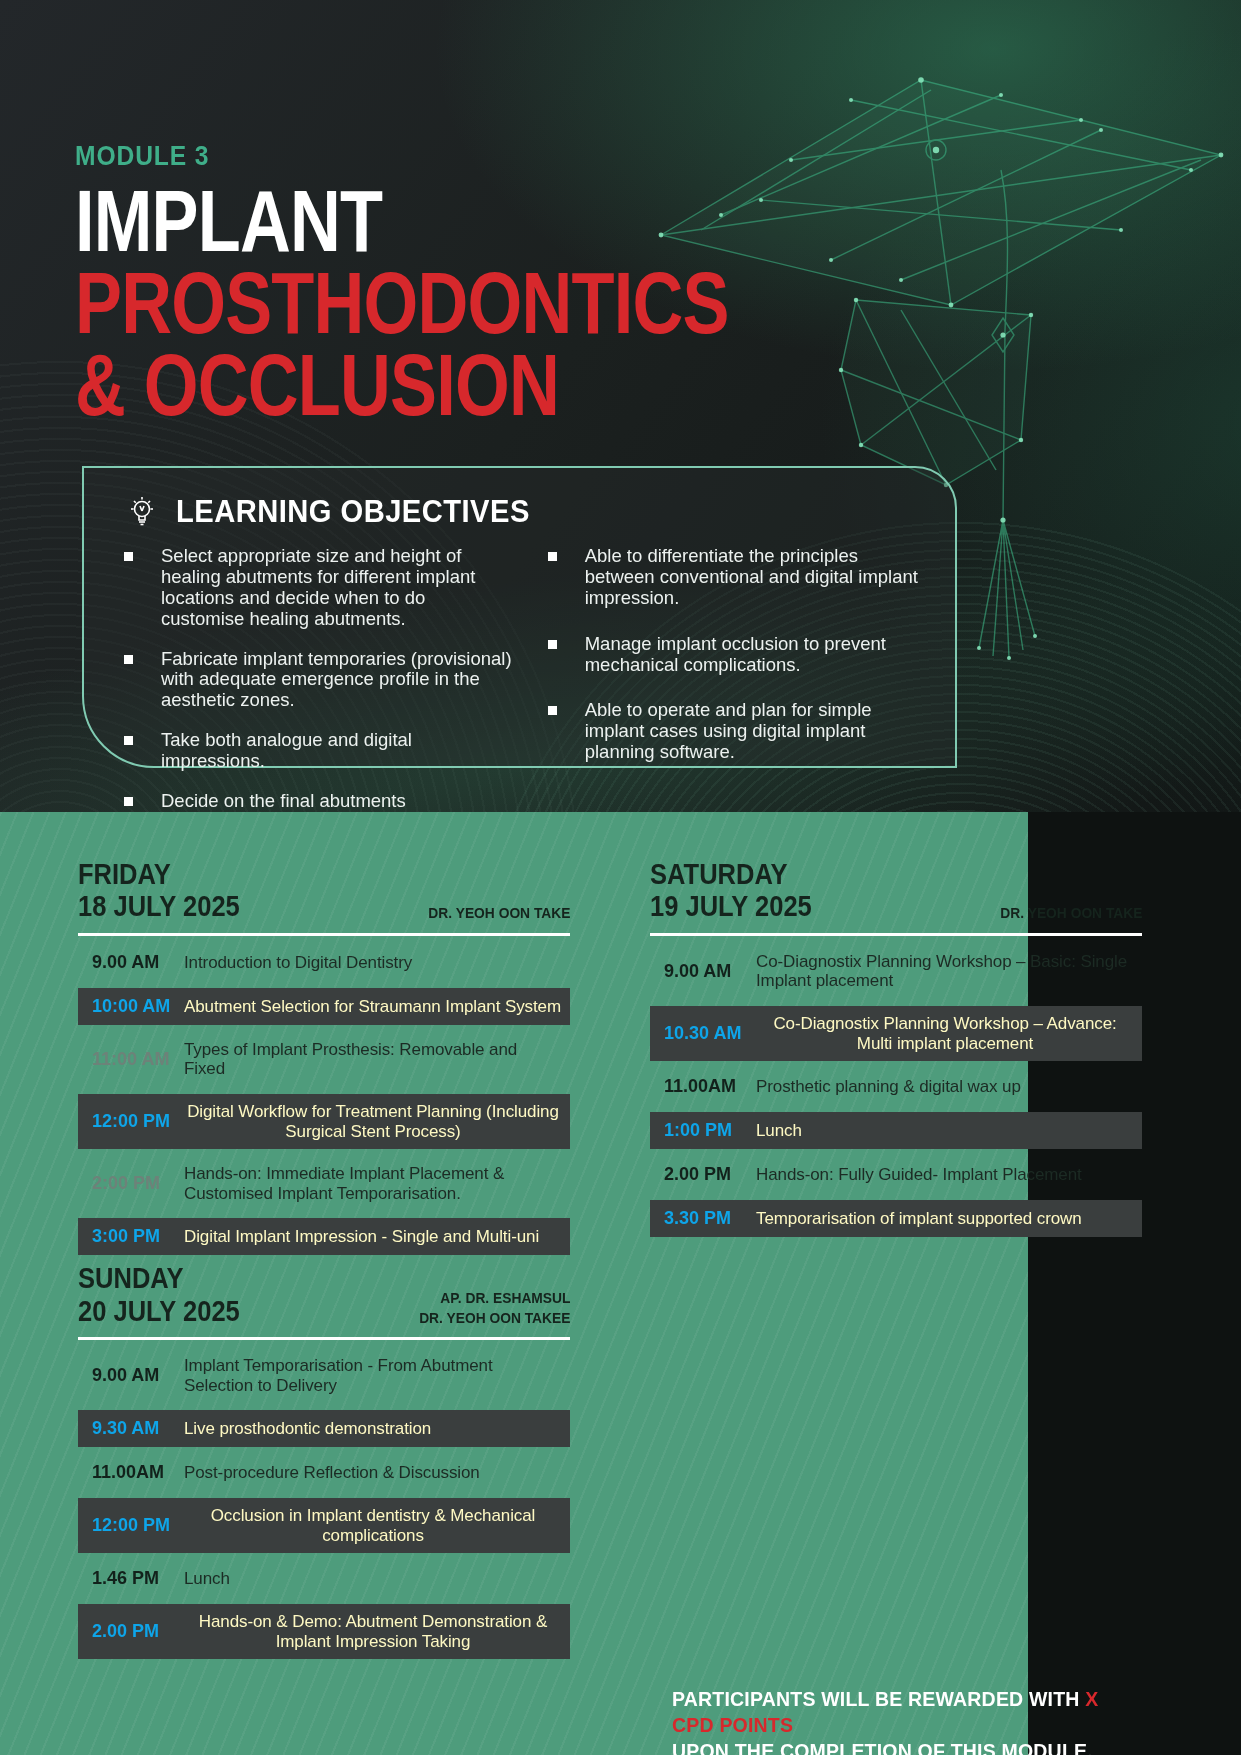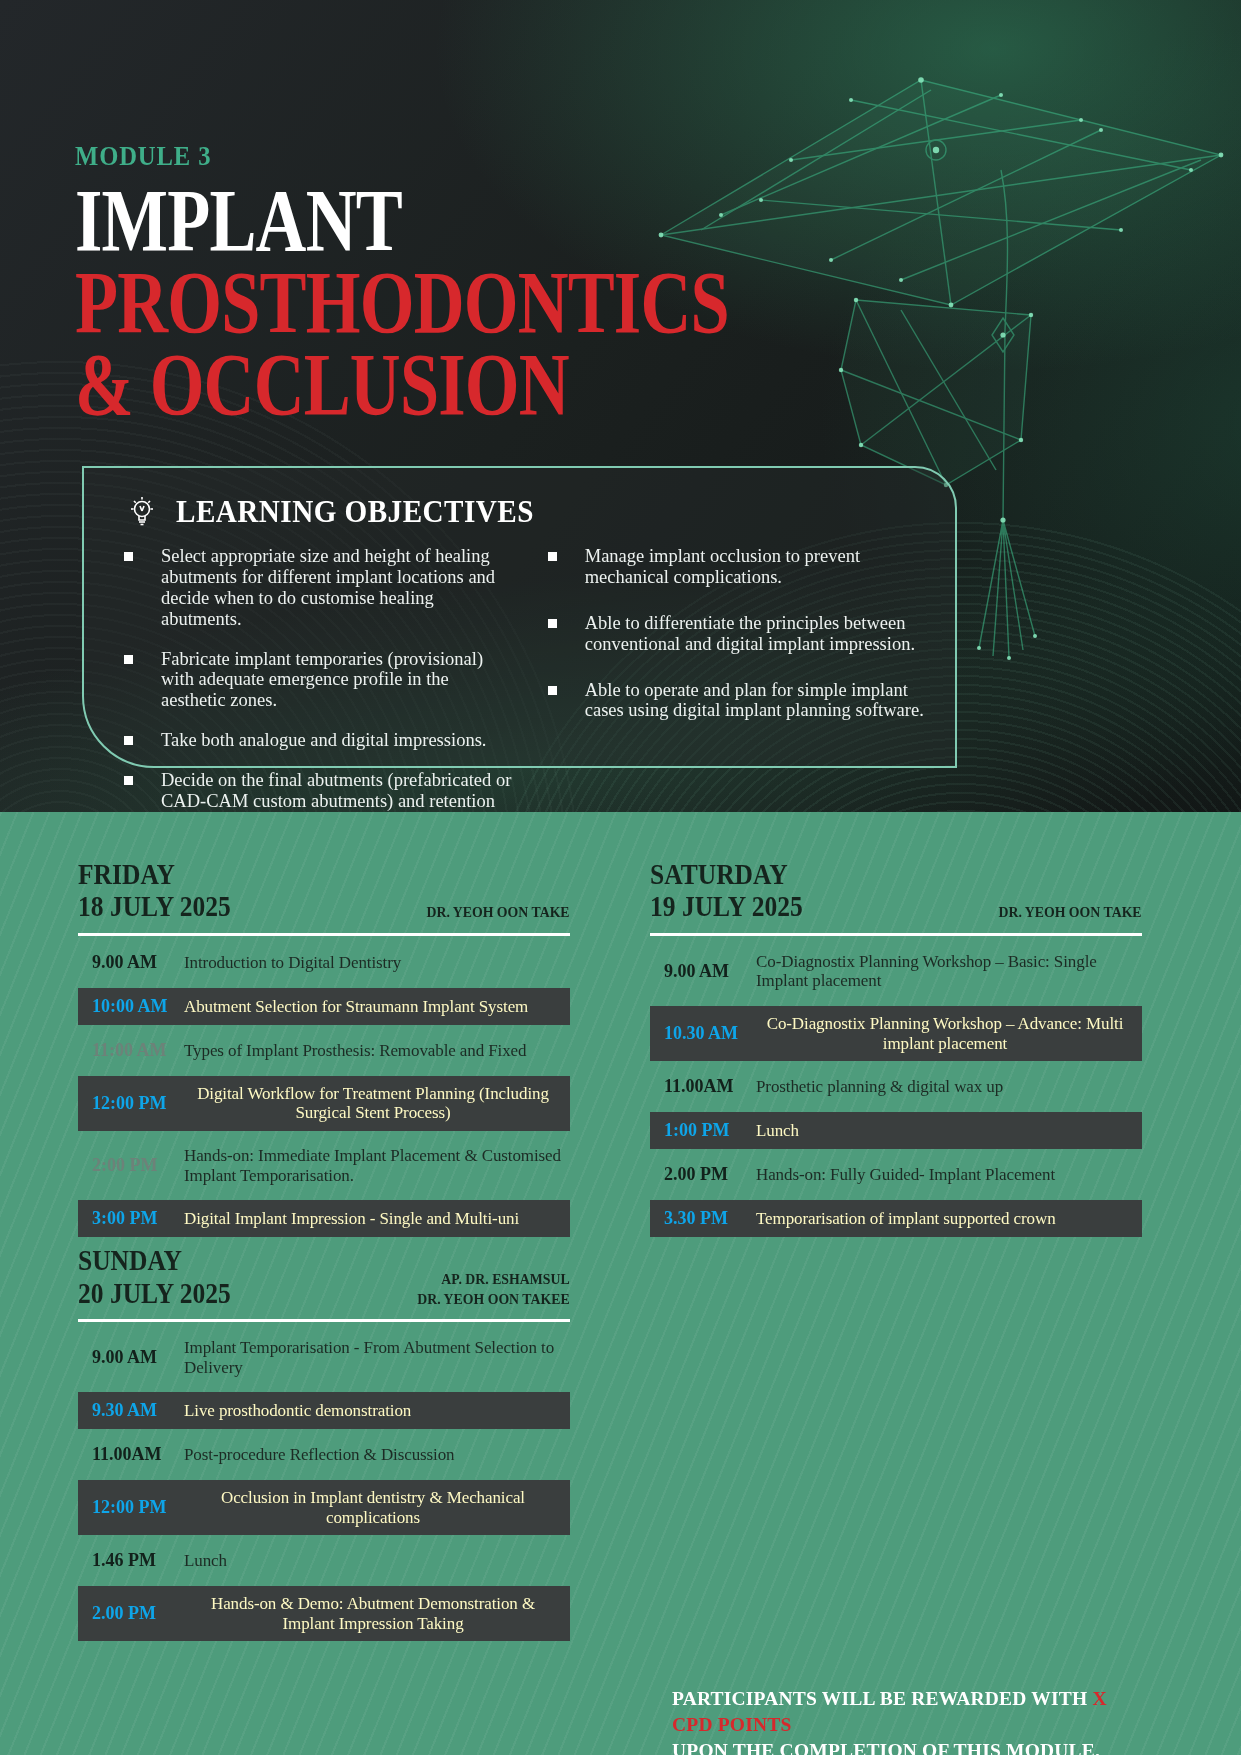--- a/index.html
+++ b/index.html
@@ -1,18 +1,18 @@
 <!DOCTYPE html>
 <html><head>
 <meta charset="utf-8">
 <style>
   html,body{margin:0;padding:0;background:#0e1211;}
   .page{
     position:relative;width:1241px;height:1755px;overflow:hidden;
-    font-family:Liberation Serif, serif;
+    font-family:Liberation Sans, sans-serif;
   }
   
   .top-section{
     position:absolute;left:0;top:0;width:1241px;height:812px;overflow:hidden;
     background:
       radial-gradient(900px 520px at 80% 6%, rgba(52,150,106,.50), rgba(52,150,106,0) 62%),
       radial-gradient(760px 640px at 104% 52%, rgba(38,108,80,.34), rgba(38,108,80,0) 62%),
       linear-gradient(128deg,#23272a 0%,#1b201f 45%,#121716 100%);
   }
   .rings-br{
@@ -54,21 +54,21 @@
     transform:scaleX(.94);transform-origin:left center;white-space:nowrap;
   }
   .obj-cols{display:flex;gap:34px;}
   .obj-col-left{width:425px;}
   .obj-col-right{width:418px;}
   .obj-item{display:flex;gap:28px;margin-bottom:19px;color:#edf2f0;font-size:18.5px;line-height:1.13;}
   .obj-col-right .obj-item{margin-bottom:25px;}
   .obj-marker{width:9px;height:9px;background:#fff;flex-shrink:0;margin-top:6px;}
   
   .green-section{
-    position:absolute;left:0;top:812px;width:1241px;height:943px;box-sizing:border-box;
+    position:absolute;left:0;top:812px;width:1028px;height:943px;box-sizing:border-box;
     background-color:#4e9c7c;
     background-image:repeating-linear-gradient(112deg, rgba(255,255,255,.055) 0 2px, transparent 2px 15px);
     padding:46px 0 0 78px;
   }
   .sched-grid{display:grid;grid-template-columns:492px 492px;column-gap:80px;align-items:start;}
   .day{margin-bottom:0;}
   .day--sunday{}
   .day-head{display:flex;justify-content:space-between;align-items:flex-end;}
   .day-name,.day-date{
     color:#15241d;font-size:29px;font-weight:bold;line-height:1.12;
@@ -198,25 +198,25 @@
             <span>Take both analogue and digital impressions.</span>
           </div>
           <div class="obj-item">
             <span class="obj-marker"></span>
             <span>Decide on the final abutments (prefabricated or CAD-CAM custom abutments) and retention form of the definitive prosthesis (screw-retained, cement-retained or cement-screw retained)</span>
           </div>
         </div>
         <div class="obj-col-right">
           <div class="obj-item">
             <span class="obj-marker"></span>
+            <span>Able to differentiate the principles between conventional and digital implant impression.</span>
+          </div>
+          <div class="obj-item">
+            <span class="obj-marker"></span>
             <span>Manage implant occlusion to prevent mechanical complications.</span>
-          </div>
-          <div class="obj-item">
-            <span class="obj-marker"></span>
-            <span>Able to differentiate the principles between conventional and digital implant impression.</span>
           </div>
           <div class="obj-item">
             <span class="obj-marker"></span>
             <span>Able to operate and plan for simple implant cases using digital implant planning software.</span>
           </div>
         </div>
       </div>
     </div>
   </div>
 

